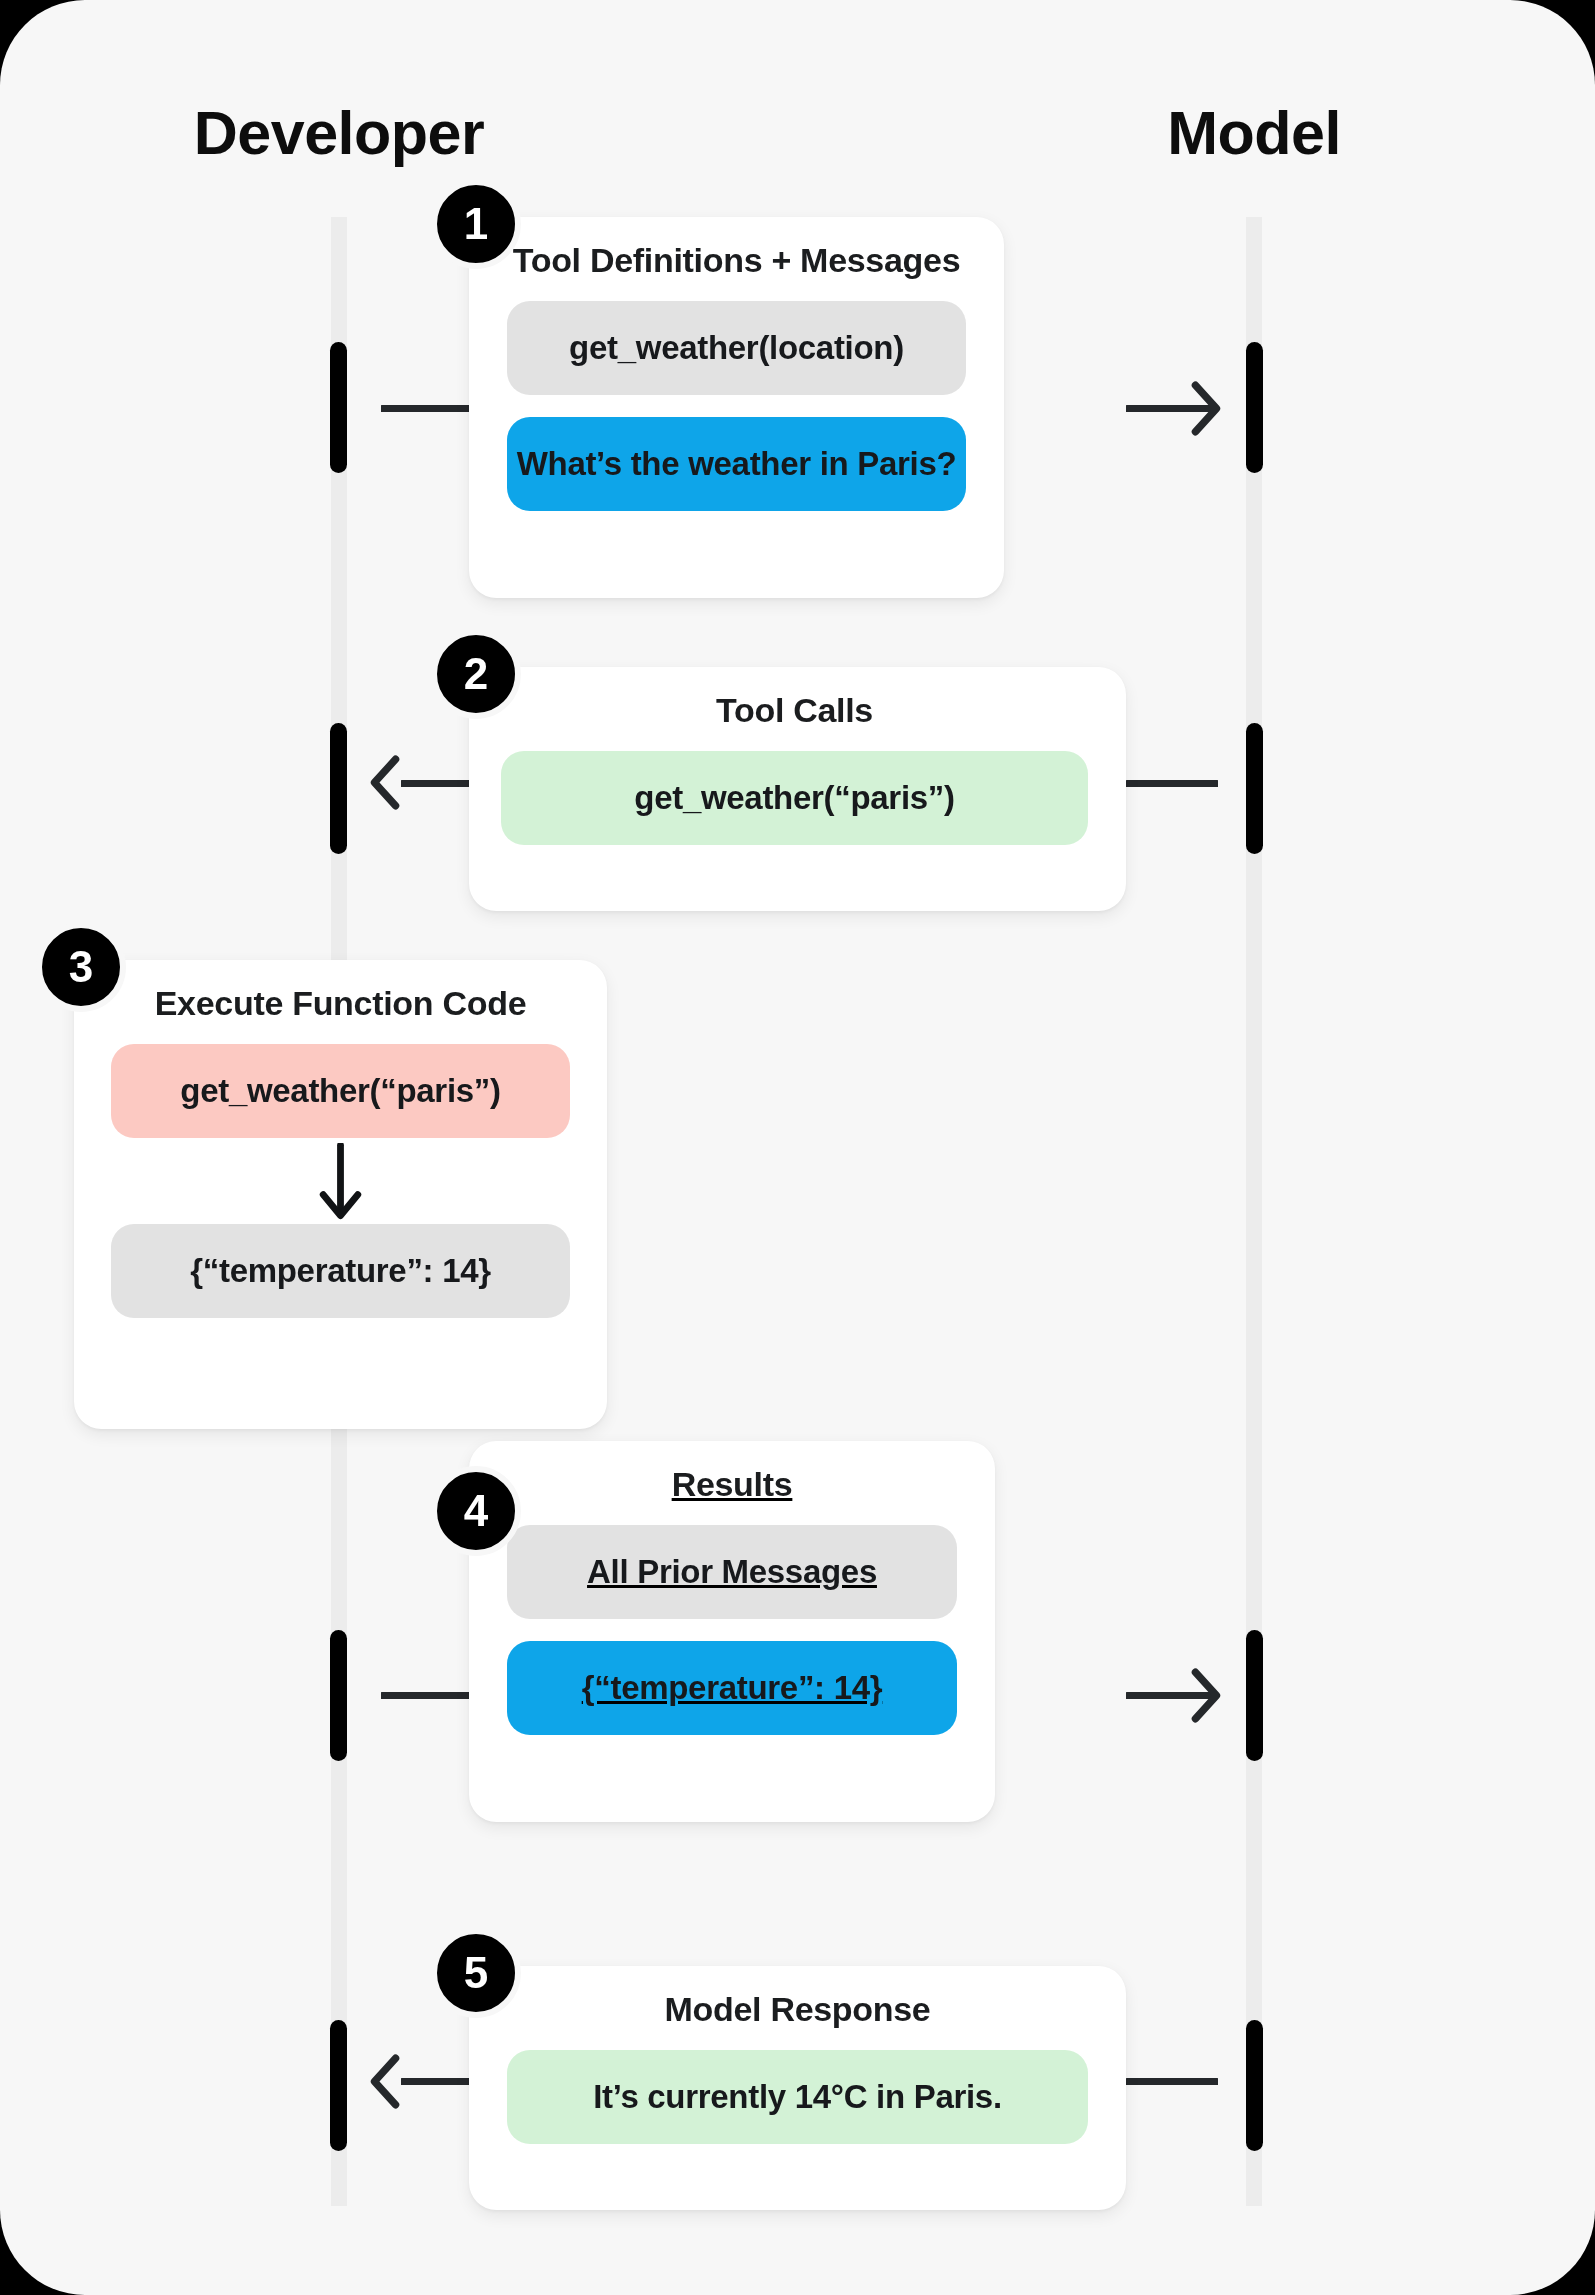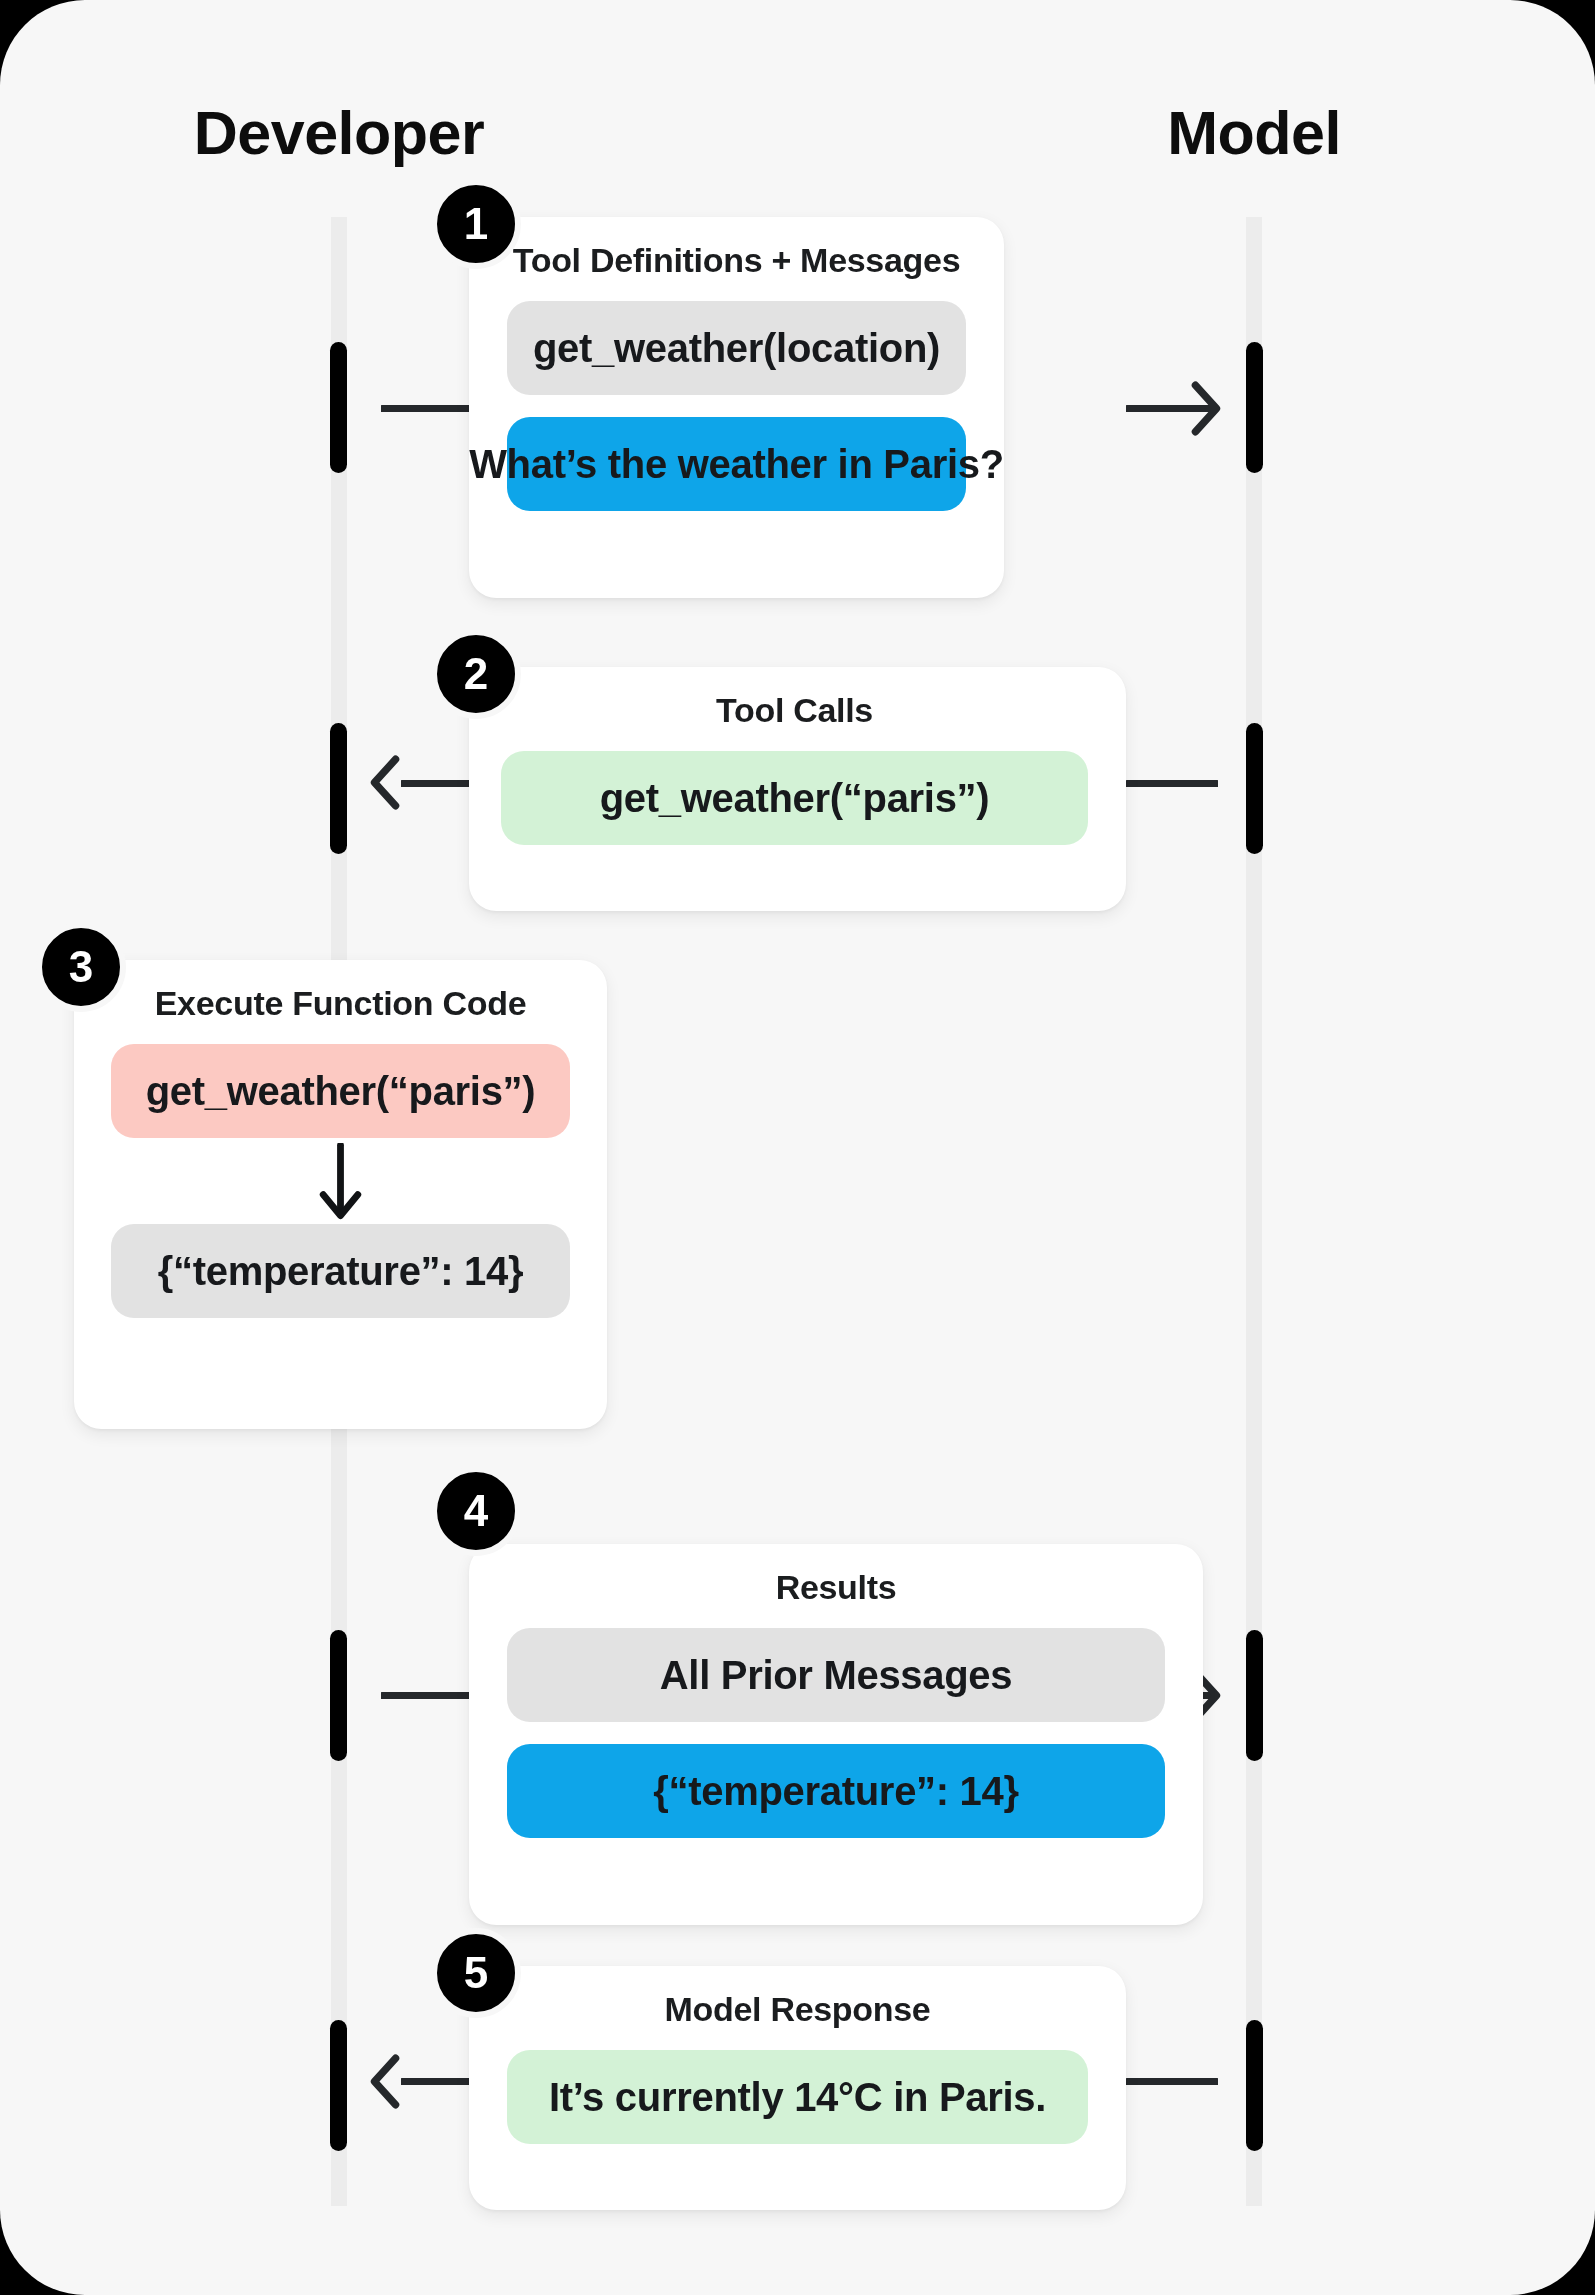--- a/index.html
+++ b/index.html
@@ -85,21 +85,21 @@
     font-size: 34px;
     font-weight: 700;
     color: #1b1d1f;
     text-align: center;
     letter-spacing: -0.3px;
     margin-bottom: 21px;
     white-space: nowrap;
   }
   .pill {
     border-radius: 23px;
-    font-size: 40px;
+    font-size: 33px;
     font-weight: 700;
     color: #17191c;
     text-align: center;
     display: flex;
     align-items: center;
     justify-content: center;
     height: 94px;
     letter-spacing: -0.3px;
     white-space: nowrap;
   }
@@ -198,21 +198,21 @@
   <div class="activation" style="left:330px; top:1630px; height:131px;"></div>
   <div class="activation" style="left:1246px; top:1630px; height:131px;"></div>
   <div class="conn-line" style="left:381px; top:1692px; width:89px;"></div>
   <div class="conn-line" style="left:1126px; top:1692px; width:92px;"></div>
   <div class="arrowhead" style="left:1191px; top:1667px;">
     <svg viewBox="0 0 58 108" fill="none" xmlns="http://www.w3.org/2000/svg">
       <path d="M8 10 L48 54 L8 98" stroke="#25282b" stroke-width="14" stroke-linecap="round" stroke-linejoin="round"></path>
     </svg>
   </div>
 
-  <div class="card" style="left:469px; top:1544px; width:734px; height:381px;">
+  <div class="card" style="left:469px; top:1441px; width:526px; height:381px;text-decoration:underline;">
     <div class="card-title">Results</div>
     <div class="pill pill-gray">All Prior Messages</div>
     <div class="pill pill-blue">{“temperature”: 14}</div>
   </div>
   <div class="badge" style="left:431px; top:1466px;">4</div>
 
   <div class="activation" style="left:330px; top:2020px; height:131px;"></div>
   <div class="activation" style="left:1246px; top:2020px; height:131px;"></div>
   <div class="conn-line" style="left:401px; top:2078px; width:69px;"></div>
   <div class="conn-line" style="left:1126px; top:2078px; width:92px;"></div>

